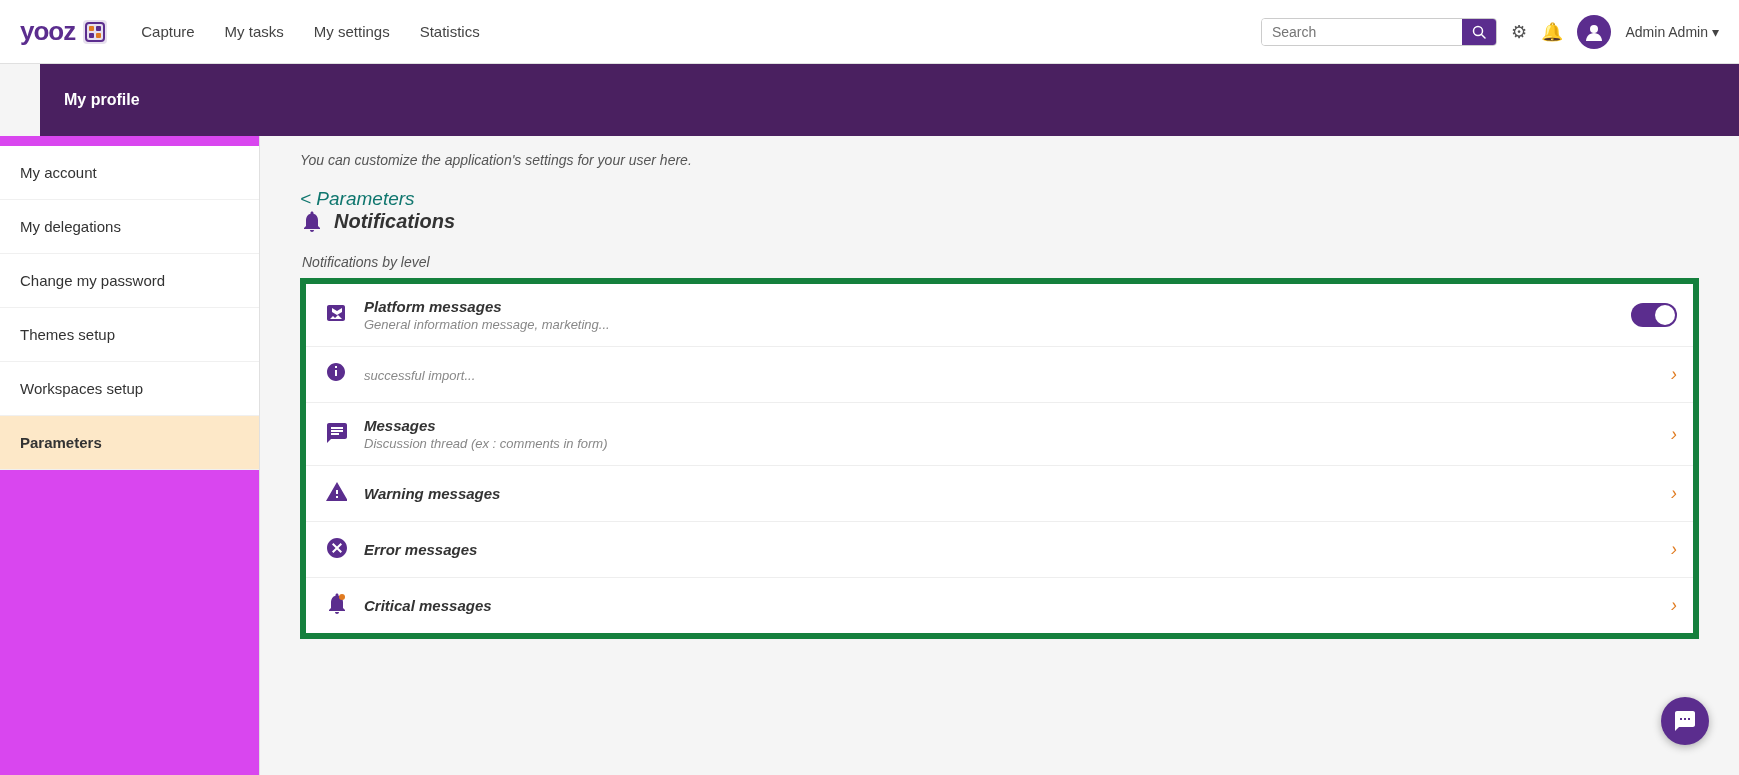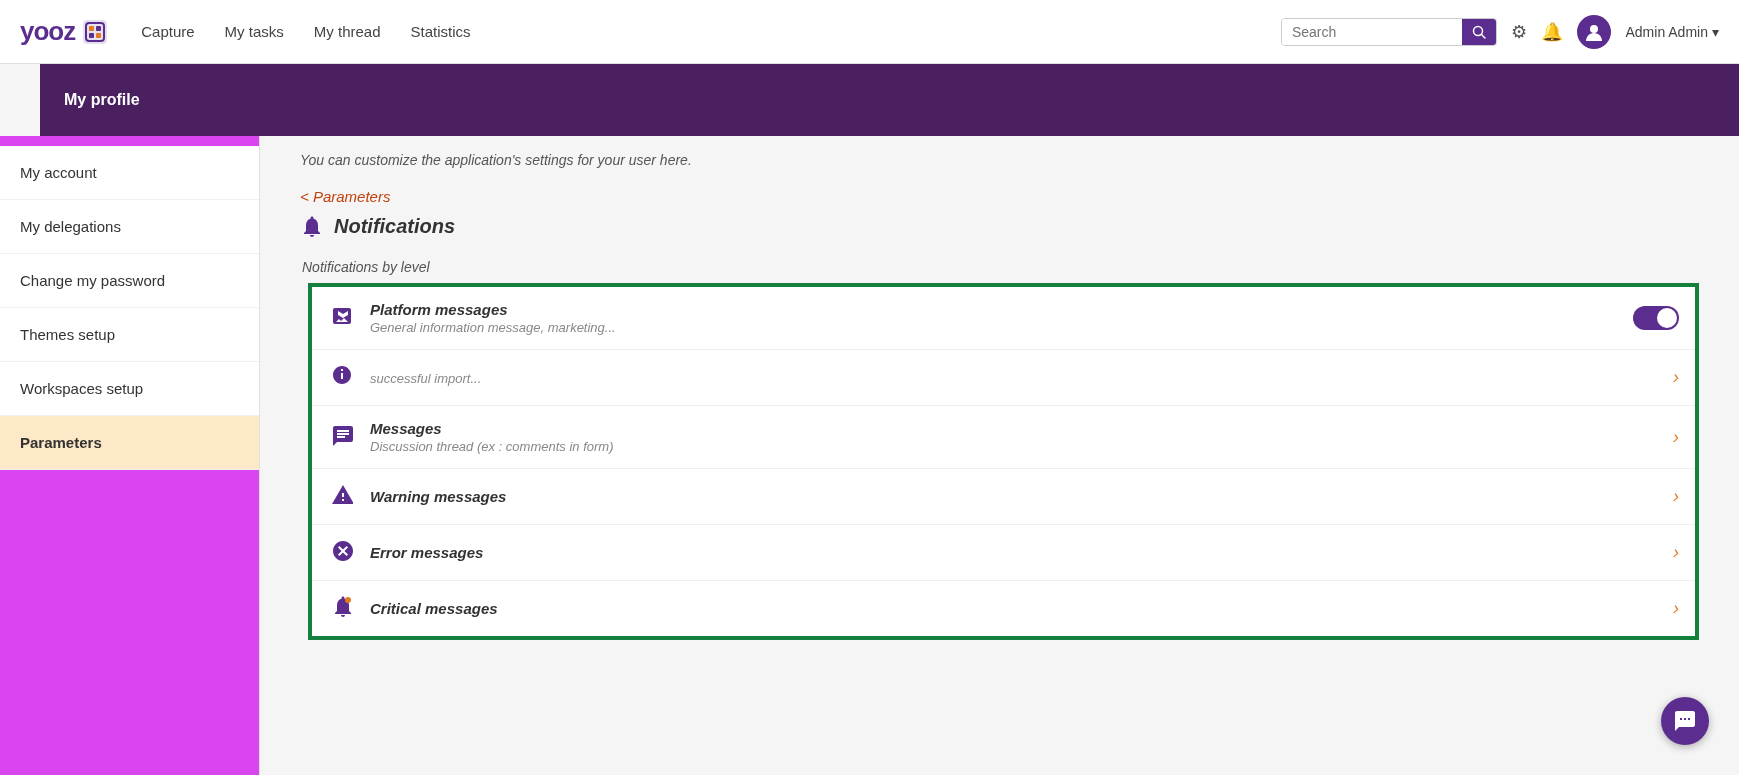--- a/index.html
+++ b/index.html
@@ -44,20 +44,21 @@
       display: flex;
       align-items: center;
       gap: 14px;
     }
     .search-box {
       display: flex;
       align-items: center;
       border: 1px solid #ccc;
       border-radius: 4px;
       overflow: hidden;
+      gap: 20px;
     }
     .search-input {
       border: none;
       outline: none;
       padding: 5px 10px;
       font-size: 14px;
       width: 180px;
     }
     .search-btn {
       background: #5b2d8e;
@@ -138,24 +139,23 @@
       padding: 16px 40px;
       background: #f5f5f5;
       font-style: italic;
     }
     .content-description {
       font-size: 14px;
       color: #555;
       margin-bottom: 20px;
     }
     .back-link {
-      color: #c2410c;
-      font-size: 15px;
-      cursor: pointer;
-      margin-bottom: 10px;
+      color: #0f766e;
+      font-size: 19px;
+      cursor: pointer;
       display: inline-block;
     }
 
     .notifications-header {
       display: flex;
       align-items: flex-start;
       gap: 10px;
       margin-bottom: 14px;
     }
     .notifications-title {
@@ -179,23 +179,22 @@
 
     .notifications-by-level {
       font-size: 14px;
       color: #555;
       margin-bottom: 8px;
       padding-left: 2px;
     }
 
     .notification-card {
       background: #fff;
-      border: 4px solid #15803d;
+      border: 6px solid #15803d;
       margin-bottom: 0;
-      margin-left: 8px;
     }
     .notification-row {
       display: flex;
       align-items: center;
       padding: 14px 16px;
       border-bottom: 1px solid #eee;
       cursor: pointer;
     }
     .notification-row:last-child { border-bottom: none; }
     .notif-icon {
@@ -278,21 +277,21 @@
       <rect x="10" y="10" width="5" height="5" rx="1" fill="#e07b20"></rect>
       <rect x="17" y="10" width="5" height="5" rx="1" fill="#5b2d8e"></rect>
       <rect x="10" y="17" width="5" height="5" rx="1" fill="#5b2d8e"></rect>
       <rect x="17" y="17" width="5" height="5" rx="1" fill="#e07b20"></rect>
     </svg>
   </a>
 
   <div class="nav-links">
     <span class="nav-link">Capture</span>
     <span class="nav-link">My tasks</span>
-    <span class="nav-link">My thread</span>
+    <span class="nav-link">My settings</span>
     <span class="nav-link">Statistics</span>
   </div>
 
   <div class="nav-right">
     <div class="search-box">
       <input class="search-input" type="text" placeholder="Search" style="">
       <button class="search-btn">
         <svg width="14" height="14" viewBox="0 0 14 14" fill="none">
           <circle cx="6" cy="6" r="4.5" stroke="white" stroke-width="1.5"></circle>
           <line x1="9.5" y1="9.5" x2="13" y2="13" stroke="white" stroke-width="1.5" stroke-linecap="round"></line>

